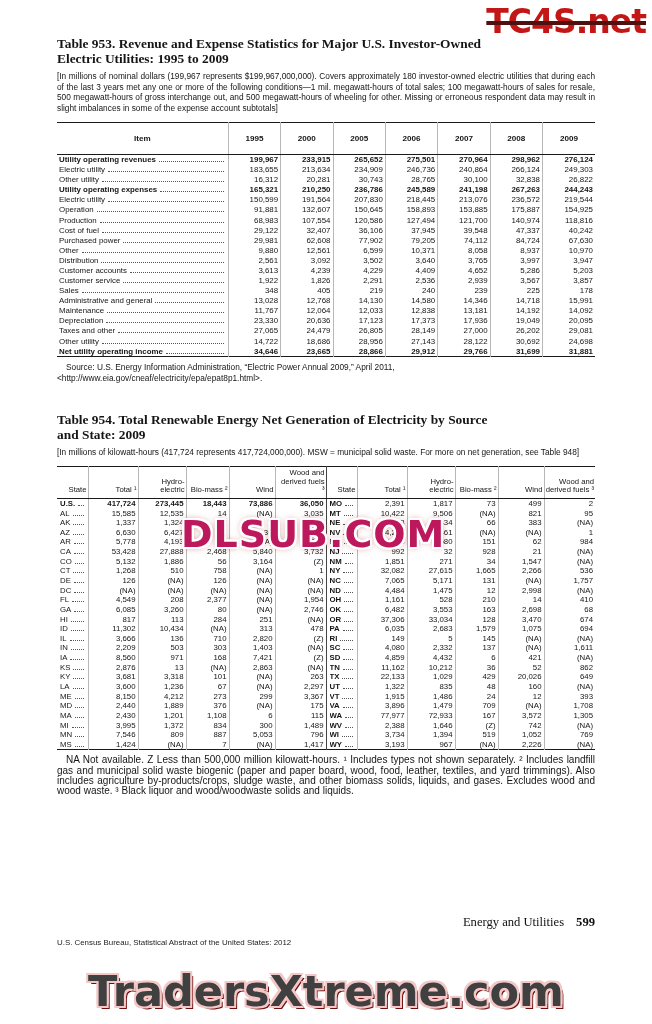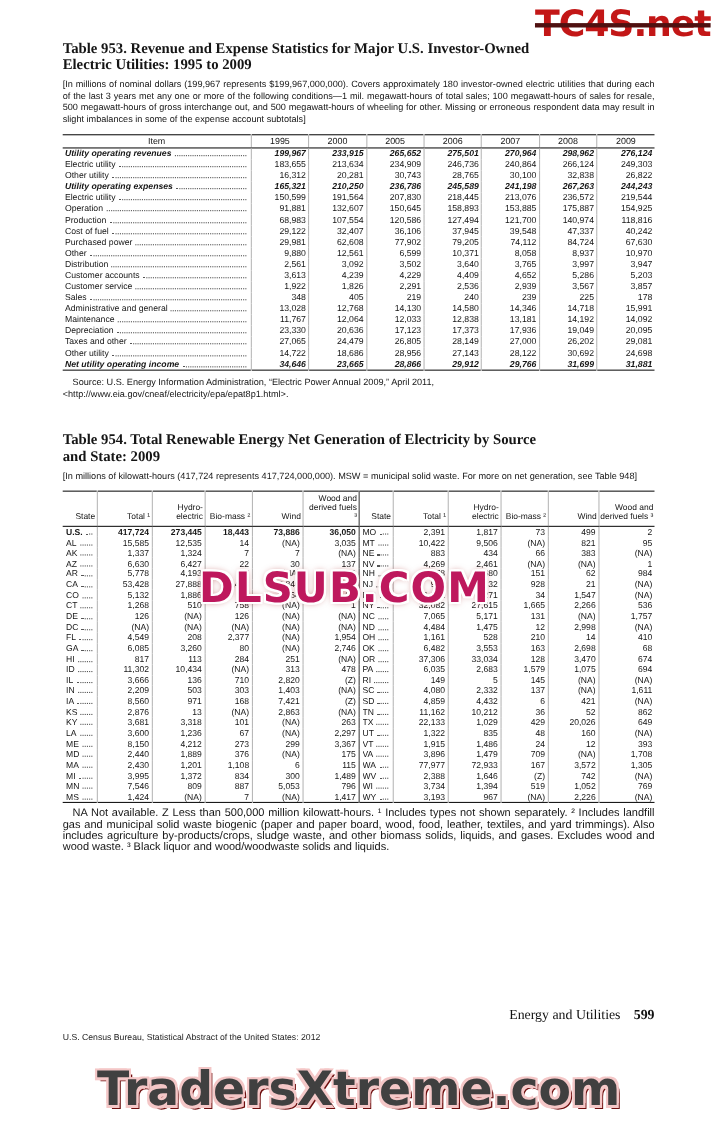--- a/index.html
+++ b/index.html
@@ -8,35 +8,35 @@
   .page{position:absolute;inset:0;padding:36px 57px 0 57px;}
 
   .tbl-title{font-family:"Liberation Serif",serif;font-size:13.4px;font-weight:bold;line-height:15.2px;margin:0;}
   .note{font-size:8.3px;line-height:10.5px;margin-top:5px;text-align:justify;}
   .source{font-size:8.3px;line-height:10.4px;margin-top:5px;text-indent:9px;}
   .footnotes{font-size:10px;line-height:10.4px;margin-top:5px;text-align:justify;text-indent:9px;}
   .sec954{margin-top:29px;}
 
   table{border-collapse:collapse;table-layout:fixed;width:100%;}
   .t953{margin-top:6px;border-top:1.5px solid #1a1a1a;border-bottom:1.5px solid #1a1a1a;}
-  .t953 th{font-size:8.1px;font-weight:normal;text-align:center;padding:1px 1px;border-bottom:1.1px solid #1a1a1a;}
+  .t953 th{font-size:8.1px;font-weight:bold;text-align:center;padding:11px 1px;border-bottom:1.1px solid #1a1a1a;}
   .t953 td{font-size:7.9px;line-height:9.3px;padding:0.4px 2px;}
   .t953 .col{border-left:1px solid #b8b8b8;}
 
   .t954{margin-top:7px;border-top:1.5px solid #1a1a1a;border-bottom:1.5px solid #1a1a1a;}
   .t954 th{font-size:7.7px;font-weight:normal;text-align:right;vertical-align:bottom;line-height:8.6px;
            padding:2px 1px 2.5px 1px;border-bottom:1.1px solid #1a1a1a;}
   .t954 th.col{border-left:1px solid #b8b8b8;}
   .t954 td{font-size:7.8px;line-height:9.05px;padding:0.3px 2px;}
   .t954 .state-cell{padding-left:3px;}
 
   .num{text-align:right;white-space:nowrap;padding-right:4px;border-left:1px solid #b8b8b8;}
-  .divider{border-left:1.2px solid #444 !important;}
+  .divider{border-left:1.2px solid #444 !important;font-weight:bold;}
   .bold{font-weight:bold;}
-  tr.bold td{font-weight:bold;font-style:italic;}
+  tr.bold td{font-weight:bold;}
 
   .lbl{display:flex;align-items:baseline;overflow:hidden;}
   .lbl .txt{white-space:nowrap;}
   .lbl .dots{flex:1 1 auto;border-bottom:1px dotted #555;margin:0 2px 1.6px 3px;min-width:3px;}
   .ind0{padding-left:2px;}.ind1{padding-left:8px;}.ind2{padding-left:14px;}.ind3{padding-left:20px;}.ind4{padding-left:26px;}
 
   .wm{position:absolute;font-weight:bold;color:#c31717;font-family:"DejaVu Sans",sans-serif;z-index:5;white-space:nowrap;}
   .wm-top{top:2px;right:6px;font-size:33px;letter-spacing:-1px;
           text-decoration:line-through;text-decoration-thickness:4px;text-decoration-color:#4f1010;}
   .wm-mid{top:512px;left:181px;font-size:38px;letter-spacing:1px;color:#be185d;

